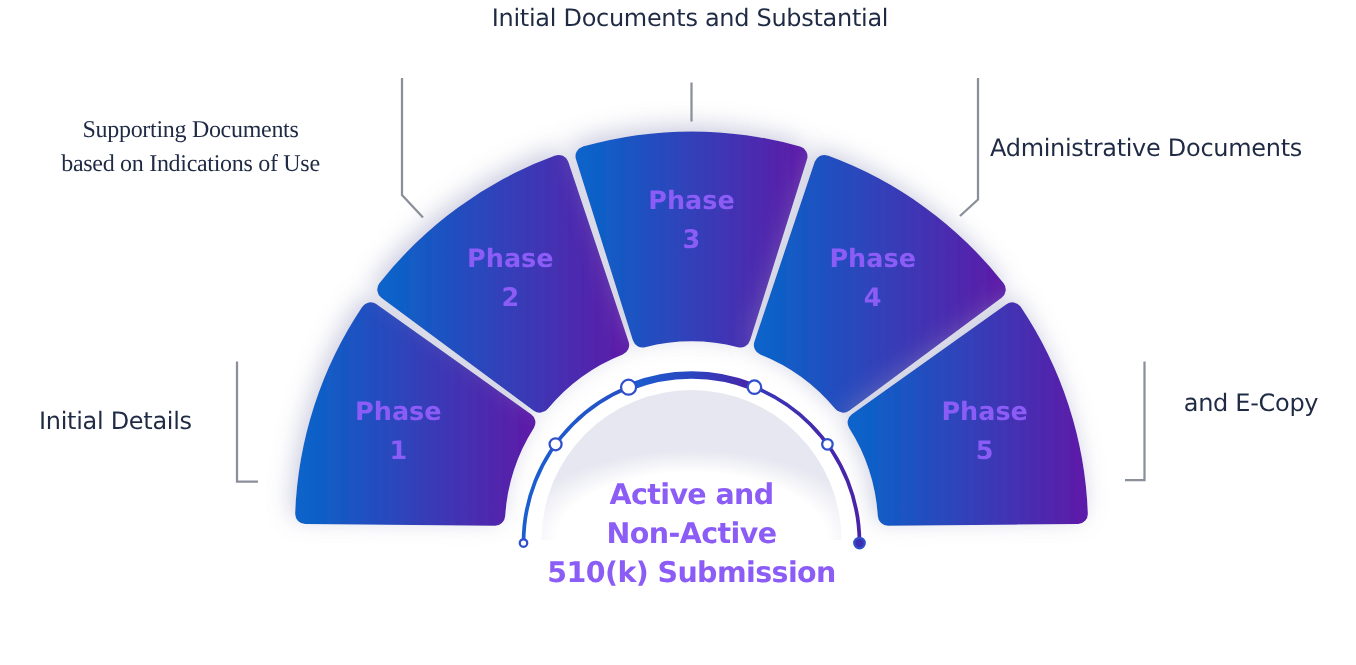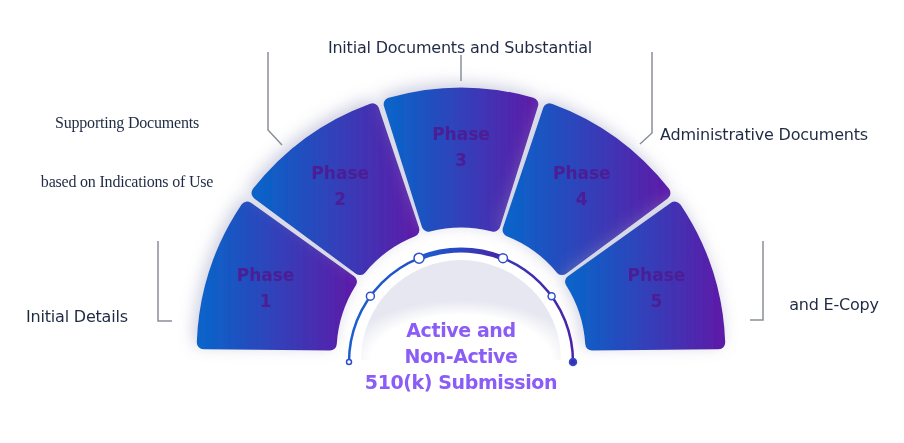--- a/index.html
+++ b/index.html
@@ -1,26 +1,26 @@
 <!DOCTYPE html>
 <html><head>
 <meta charset="utf-8">
 <style>
   html, body { margin:0; padding:0; background:#ffffff; }
   body { width:904px; height:443px; position:relative; overflow:hidden;
          font-family:"Liberation Sans", "DejaVu Sans", sans-serif; }
   #diagram { position:absolute; left:0; top:0; }
   .label { position:absolute; color:#1f2a44; font-size:16px; line-height:23px;
            font-family:"DejaVu Sans", "Liberation Sans", sans-serif; letter-spacing:-0.2px; }
-  .label .line { display:block; white-space:nowrap;margin-top:36px; }
+  .label .line { display:block; white-space:nowrap; }
   .center-title { position:absolute; left:361px; top:317px; width:200px; text-align:center;
            color:#8b5cf6; font-weight:bold; font-size:19px; line-height:26px;
            font-family:"DejaVu Sans", "Liberation Sans", sans-serif; letter-spacing:-0.4px; }
   .center-title .line { display:block; white-space:nowrap; }
-  .phase-text { position:absolute; width:120px; text-align:center; color:#4c1d95;
+  .phase-text { position:absolute; width:120px; text-align:center; color:#8b5cf6;
            font-weight:bold; font-size:17px; line-height:26px;
            font-family:"DejaVu Sans", "Liberation Sans", sans-serif; }
   .phase-text span { display:block; }
 </style>
 </head>
 <body>
 
 <svg id="diagram" width="904" height="443" viewBox="0 0 904 443">
   <defs>
     <linearGradient id="segGrad" x1="0" y1="0" x2="1" y2="0">

